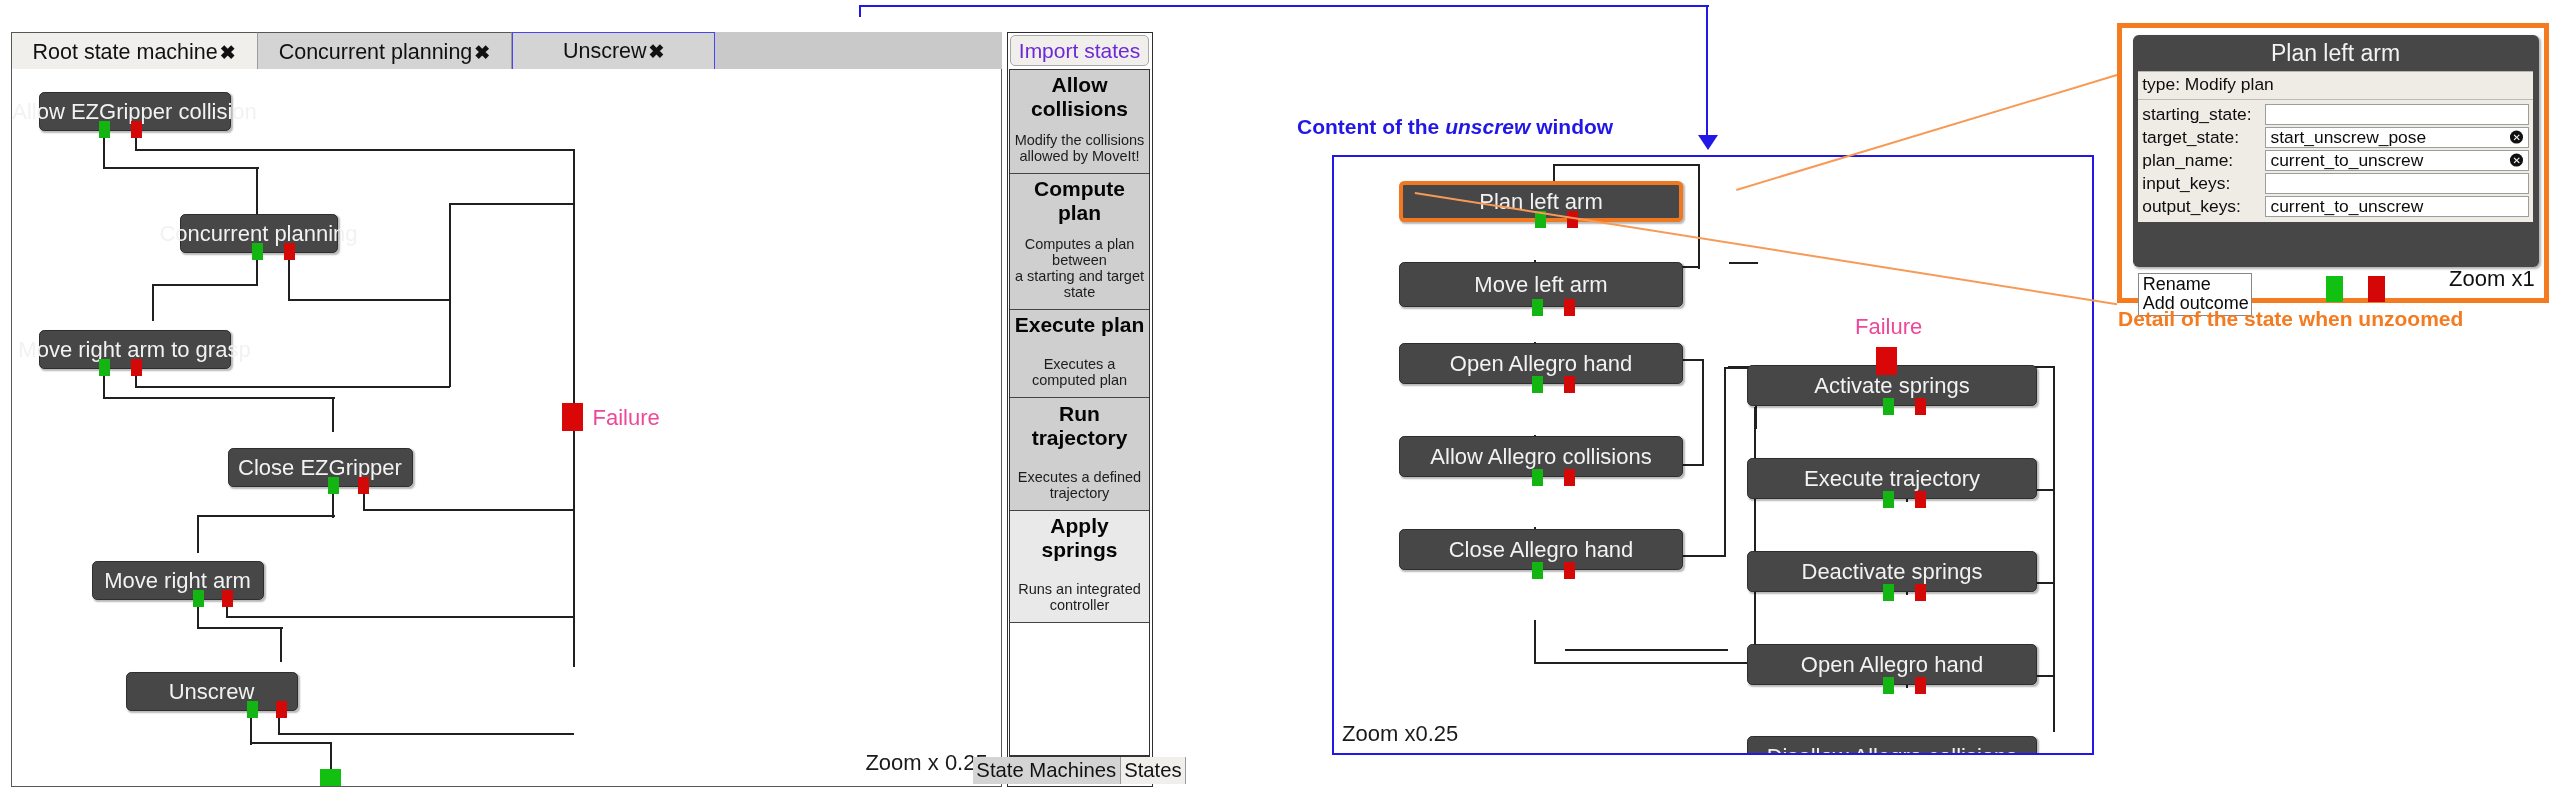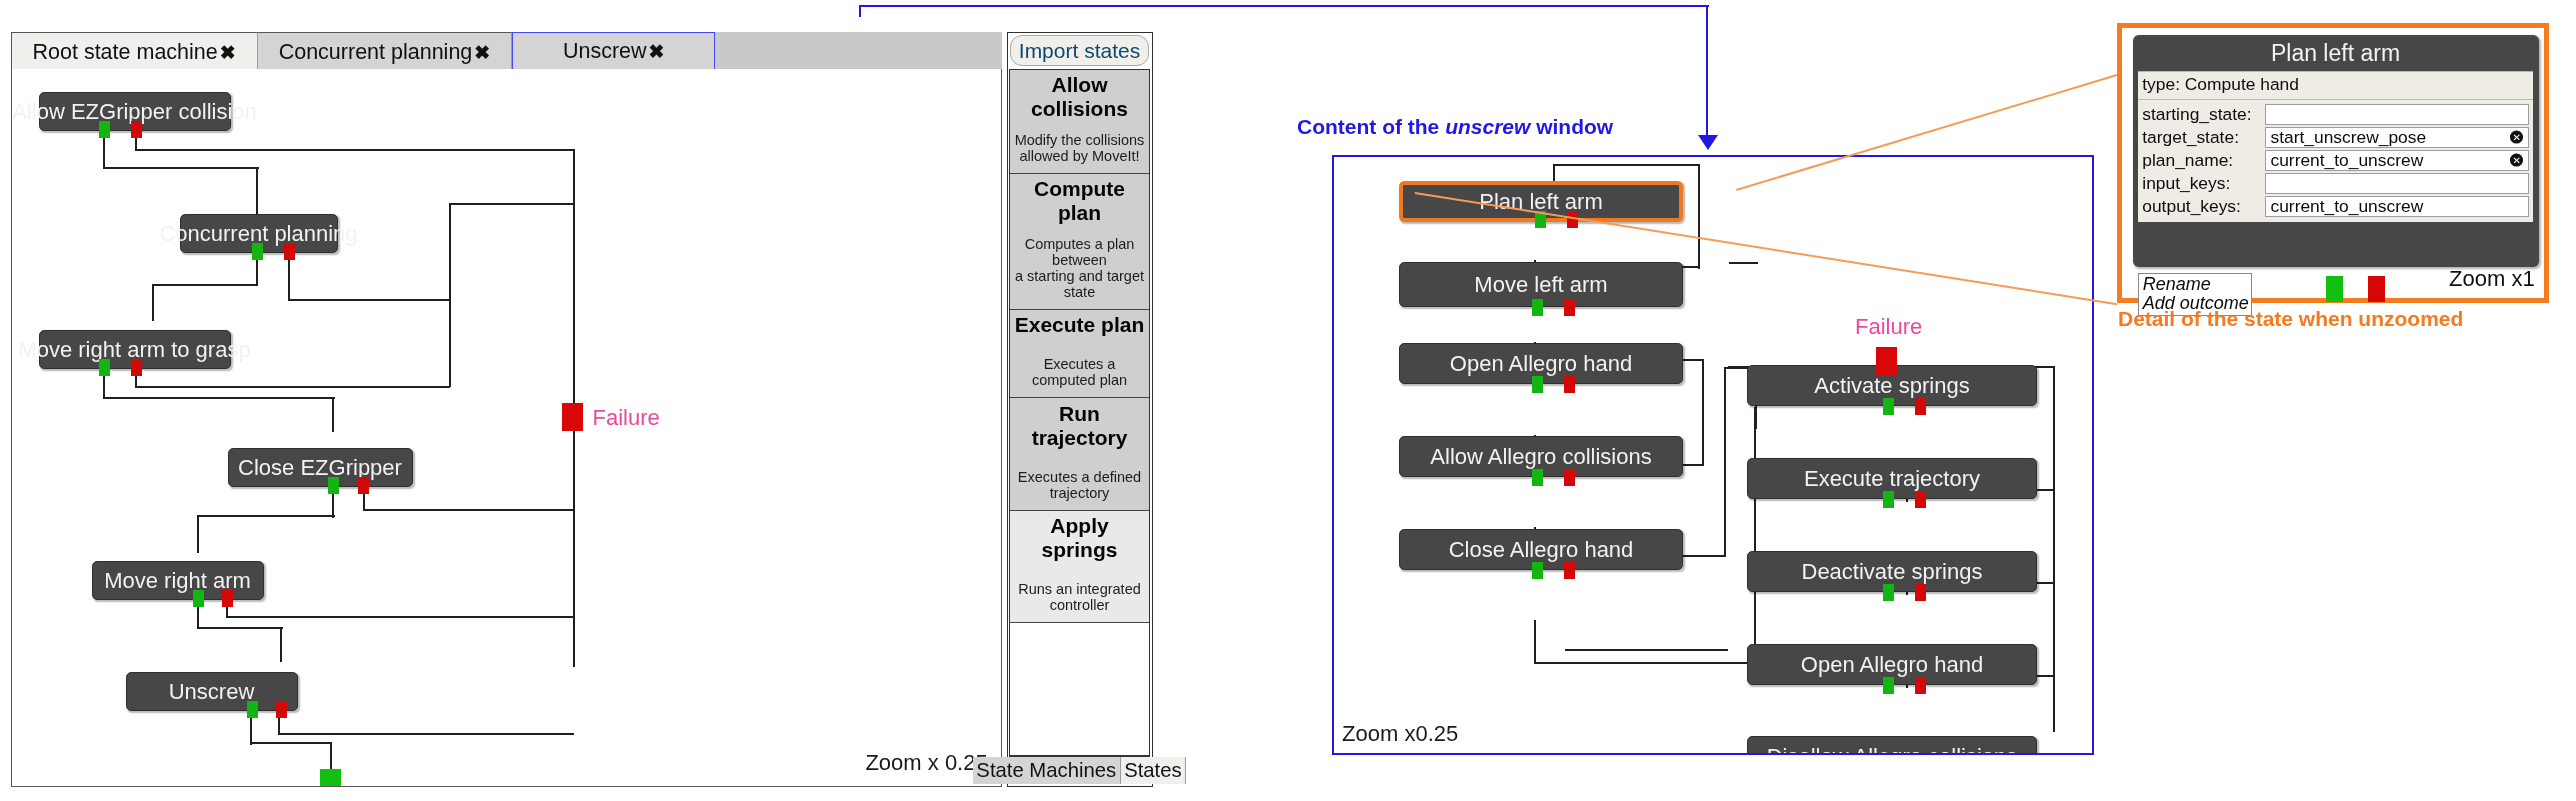--- a/index.html
+++ b/index.html
@@ -98,23 +98,23 @@
     width: 146px; height: 755px;
     border: 1.7px solid #2f2f2f;
     background: #ffffff;
     display: flex; flex-direction: column;
   }
   .lib-import {
     margin: 2.3px 2.3px 0 2.3px;
     height: 31px;
     background: #f1efec;
     border: 1.2px solid #a8a8a8;
-    border-radius: 12px;
+    border-radius: 5px;
     display: flex; align-items: center; justify-content: center;
-    font-size: 21px; color: #0c4a6e;
+    font-size: 21px; color: #6d28d9;
   }
   .lib-list {
     flex: 1; margin: 2.3px 1.7px 0 1.7px;
     border: 1.7px solid #333;
     background: #fff;
     overflow: hidden;
   }
   .lib-item {
     border-bottom: 1.7px solid #444;
     background: #cfcfcf;
@@ -212,21 +212,21 @@
   .detail-ports .sq { position: absolute; width: 17.4px; height: 25.5px; }
   .detail-ports .sq.green { background: #12c012; left: 183px; }
   .detail-ports .sq.red { background: #d40606; left: 225px; }
   .ctxmenu {
     position: absolute; left: 16.3px; top: 245px;
     width: 114px;
     background: #ffffff;
     border: 1.2px solid #888;
     padding: 1.2px 0 1.2px 3.5px;
   }
-  .ctxmenu div { font-size: 18px; color: #0b0b0b; line-height: 1.08; font-style: italic; }
+  .ctxmenu div { font-size: 18px; color: #0b0b0b; line-height: 1.08; }
   .cursor-arrow {
     position: absolute; left: 10.5px; top: 235px;
     width: 0; height: 0;
   }
   .detail-zoom {
     position: absolute; right: 9.3px; bottom: 5.8px;
     font-size: 22px; color: #101010;
   }
   .orange-caption {
     position: absolute; left: 2118px; top: 307px;
@@ -518,21 +518,21 @@
     <div class="zoomlabel" style="left:8.1px; bottom:5.8px;">Zoom x0.25</div>
   </div>
 
   <div class="orange-line" style="left:1736px; top:189px; width:401px; transform:rotate(-16.8deg);"></div>
   <div class="orange-line" style="left:1415px; top:192px; width:711px; transform:rotate(9.0deg);"></div>
 
   <div id="detail-panel">
     <div class="detail-node">
       <div class="detail-title">Plan left arm</div>
       <div class="detail-body">
-        <div class="detail-type">type: Compute hand</div>
+        <div class="detail-type">type: Modify plan</div>
         <div class="detail-rows">
           <div class="drow">
             <span class="k">starting_state:</span>
             <span class="f"></span>
           </div>
           <div class="drow">
             <span class="k">target_state:</span>
             <span class="f">
                 <span>start_unscrew_pose</span>
                 <span class="clr">✕</span>

